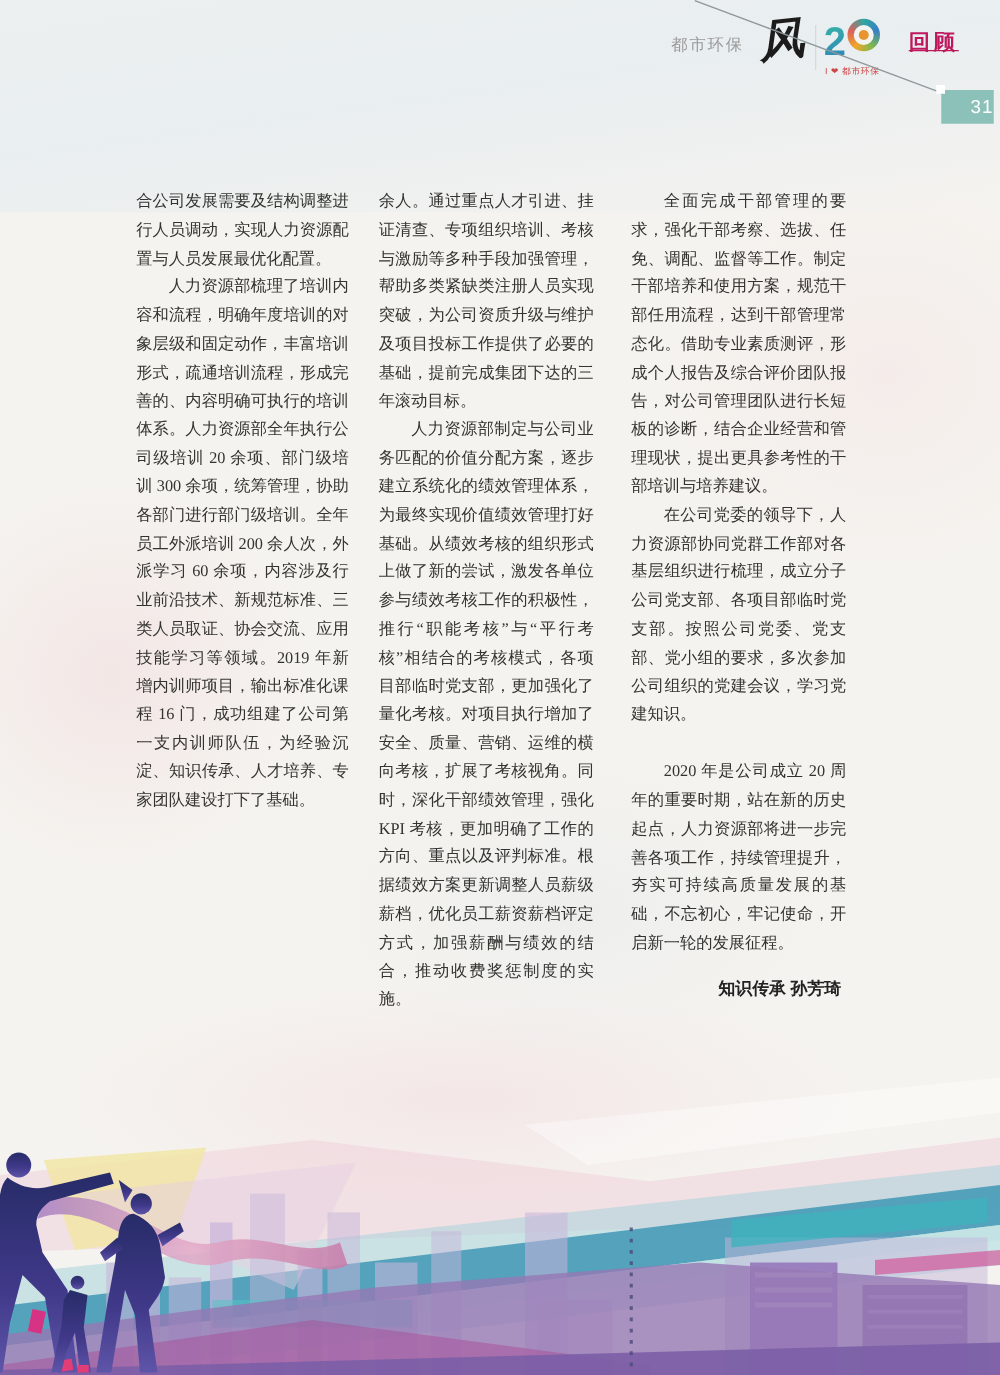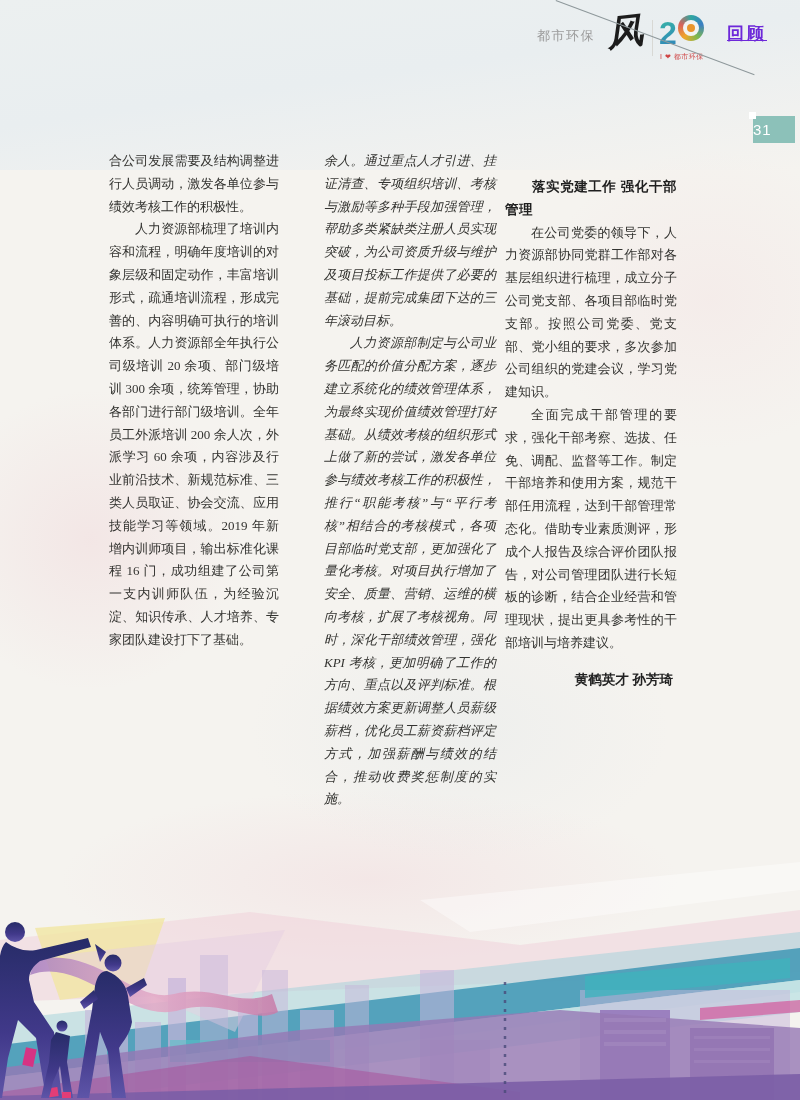--- a/index.html
+++ b/index.html
@@ -54,44 +54,44 @@
   }
   .logo-zero::after{
     content:"";position:absolute;left:9px;top:9px;width:8px;height:8px;border-radius:50%;
     background:#e8952d;
   }
   .logo-tagline{
     position:absolute;left:1px;top:37px;font-size:7px;color:#cf4444;white-space:nowrap;
     font-family:"Liberation Sans",sans-serif;letter-spacing:0.5px;
   }
   .section-label{
-    position:absolute;left:727px;top:22px;font-size:17px;font-weight:bold;color:#6d28d9;
+    position:absolute;left:727px;top:22px;font-size:17px;font-weight:bold;color:#be185d;
     letter-spacing:3px;font-family:"Liberation Sans",sans-serif;text-decoration:underline;
   }
   .diagonal-line{
     position:absolute;left:556px;top:0;width:212px;height:1px;background:#8e989b;
     transform-origin:0 0;transform:rotate(20.5deg);
   }
   .page-number-box{
     position:absolute;left:753px;top:72px;width:42px;height:27px;background:#8cc1b9;
     color:#ffffff;font-family:"Liberation Sans",sans-serif;font-size:15px;
-    display:flex;align-items:center;justify-content:flex-start;letter-spacing:1px;margin-top:44px;
+    display:flex;align-items:center;justify-content:flex-end;letter-spacing:1px;
   }
   .page-number-box .corner{
     position:absolute;left:-4px;top:-4px;width:7px;height:7px;background:#ffffff;
   }
 
   
   .col{
     position:absolute;top:150px;width:172px;
     font-size:13px;line-height:22.8px;color:#333330;
     text-align:justify;text-justify:inter-ideograph;
   }
   .col-1{left:109px;width:170px;}
-  .col-2{left:324px;font-style:italic;}
+  .col-2{left:303px;}
   .col-3{left:505px;}
   .col p{margin:0;text-indent:2em;}
   .col p.no-indent{text-indent:0;}
   .col p.gap{margin-top:23px;}
   .col h3{
     margin:26px 0 0 0;font-size:13.5px;font-weight:bold;color:#1f1f1f;
     text-indent:2em;text-align:justify;
     font-family:"Liberation Sans",sans-serif;line-height:22.8px;letter-spacing:0.5px;
   }
   .col-3 h3{margin-top:26px;}
@@ -123,34 +123,34 @@
     <div class="logo-tagline">I ❤ 都市环保</div>
   </div>
   <div class="section-label">回顾</div>
   <div class="diagonal-line"></div>
   <div class="page-number-box">
     <span class="corner"></span>
     <span>31</span>
   </div>
 
   <div class="col col-1">
-    <p class="no-indent">合公司发展需要及结构调整进行人员调动，激发各单位参与绩效考核工作的积极性。</p>
+    <p class="no-indent">合公司发展需要及结构调整进行人员调动，实现人力资源配置与人员发展最优化配置。</p>
     <p>人力资源部梳理了培训内容和流程，明确年度培训的对象层级和固定动作，丰富培训形式，疏通培训流程，形成完善的、内容明确可执行的培训体系。人力资源部全年执行公司级培训 20 余项、部门级培训 300 余项，统筹管理，协助各部门进行部门级培训。全年员工外派培训 200 余人次，外派学习 60 余项，内容涉及行业前沿技术、新规范标准、三类人员取证、协会交流、应用技能学习等领域。2019 年新增内训师项目，输出标准化课程 16 门，成功组建了公司第一支内训师队伍，为经验沉淀、知识传承、人才培养、专家团队建设打下了基础。</p>
   </div>
 
   <div class="col col-2">
     <p class="no-indent">余人。通过重点人才引进、挂证清查、专项组织培训、考核与激励等多种手段加强管理，帮助多类紧缺类注册人员实现突破，为公司资质升级与维护及项目投标工作提供了必要的基础，提前完成集团下达的三年滚动目标。</p>
     <p>人力资源部制定与公司业务匹配的价值分配方案，逐步建立系统化的绩效管理体系，为最终实现价值绩效管理打好基础。从绩效考核的组织形式上做了新的尝试，激发各单位参与绩效考核工作的积极性，推行“职能考核”与“平行考核”相结合的考核模式，各项目部临时党支部，更加强化了量化考核。对项目执行增加了安全、质量、营销、运维的横向考核，扩展了考核视角。同时，深化干部绩效管理，强化 KPI 考核，更加明确了工作的方向、重点以及评判标准。根据绩效方案更新调整人员薪级薪档，优化员工薪资薪档评定方式，加强薪酬与绩效的结合，推动收费奖惩制度的实施。</p>
   </div>
 
   <div class="col col-3">
-    <h3>落实党建工作 强化干部管理</h3>
+    <p>全面完成干部管理的要求，强化干部考察、选拔、任免、调配、监督等工作。制定干部培养和使用方案，规范干部任用流程，达到干部管理常态化。借助专业素质测评，形成个人报告及综合评价团队报告，对公司管理团队进行长短板的诊断，结合企业经营和管理现状，提出更具参考性的干部培训与培养建议。</p>
     <p>在公司党委的领导下，人力资源部协同党群工作部对各基层组织进行梳理，成立分子公司党支部、各项目部临时党支部。按照公司党委、党支部、党小组的要求，多次参加公司组织的党建会议，学习党建知识。</p>
-    <p>全面完成干部管理的要求，强化干部考察、选拔、任免、调配、监督等工作。制定干部培养和使用方案，规范干部任用流程，达到干部管理常态化。借助专业素质测评，形成个人报告及综合评价团队报告，对公司管理团队进行长短板的诊断，结合企业经营和管理现状，提出更具参考性的干部培训与培养建议。</p>
-    <p class="byline">黄鹤英才 孙芳琦</p>
+    <p class="gap">2020 年是公司成立 20 周年的重要时期，站在新的历史起点，人力资源部将进一步完善各项工作，持续管理提升，夯实可持续高质量发展的基础，不忘初心，牢记使命，开启新一轮的发展征程。</p>
+    <p class="byline">知识传承 孙芳琦</p>
   </div>
 
   <svg class="illustration" viewBox="0 0 800 240">
     <defs>
       <linearGradient id="runnerGrad" x1="0" y1="0" x2="0" y2="1">
         <stop offset="0" stop-color="#272c68"></stop>
         <stop offset="0.6" stop-color="#41398a"></stop>
         <stop offset="1" stop-color="#5e55a8"></stop>
       </linearGradient>
       <linearGradient id="ribbonGrad" x1="0" y1="0" x2="1" y2="0">

